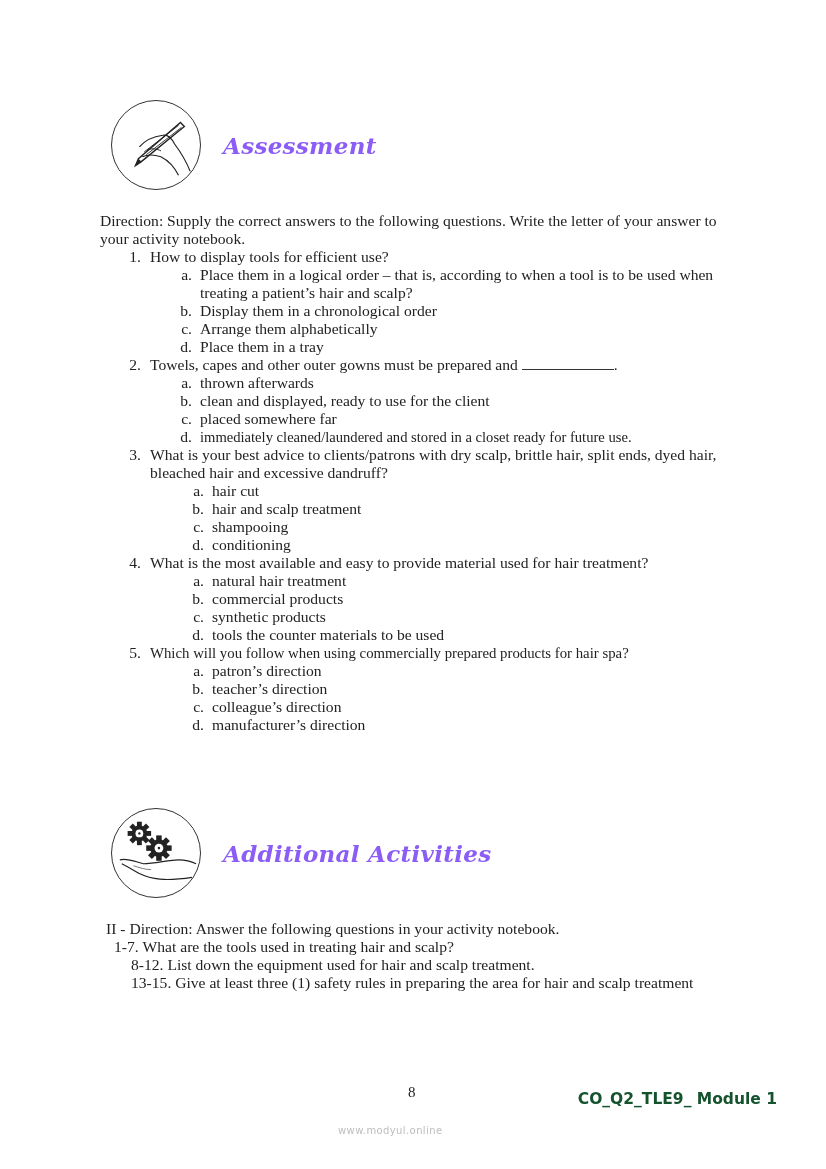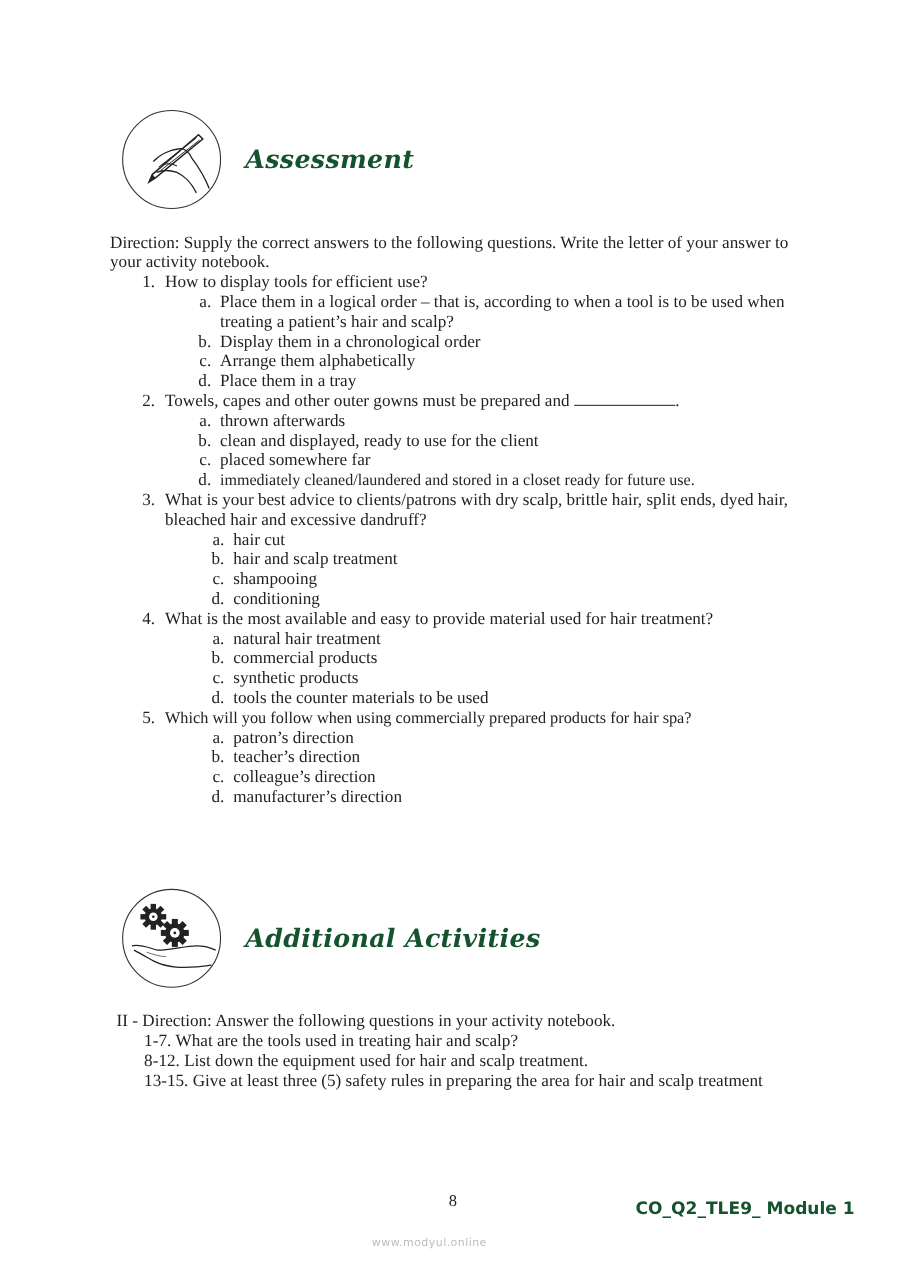--- a/index.html
+++ b/index.html
@@ -5,40 +5,40 @@
   html, body { margin: 0; padding: 0; background: #ffffff; }
   body { width: 826px; height: 1169px; position: relative; overflow: hidden;
          font-family: "DejaVu Serif", "Liberation Serif", serif; color: #1a1a1a; }
   .page { position: absolute; left: 0; top: 0; width: 826px; height: 1169px; }
 
   .section-header { position: absolute; left: 111px; height: 96px; display: flex; align-items: center; }
   .icon-circle { width: 90px; height: 90px; border-radius: 50%; border: 1.5px solid #333;
                  position: relative; box-sizing: border-box; background: #fff; }
   .icon-circle svg { position: absolute; left: 0; top: 0; width: 100%; height: 100%; }
   .section-title { margin-left: 22px; font-family: "DejaVu Serif", serif; font-weight: bold;
-                   font-style: italic; font-size: 23px; color: #14532d; letter-spacing: 0.3px; }
+                   font-style: italic; font-size: 23px; color: #8b5cf6; letter-spacing: 0.3px; }
 
   .text { font-family: "Liberation Serif", "DejaVu Serif", serif; font-size: 15.6px; line-height: 18px;
           color: #222; }
   .direction { position: absolute; left: 100px; top: 212px; width: 630px; }
   .qlist { position: absolute; left: 100px; top: 248px; width: 630px; }
   .q { display: flex; }
   .q .num { width: 50px; text-align: right; padding-right: 9px; box-sizing: border-box; flex-shrink: 0; }
   .q .qtext { flex: 1; }
   .opts { margin-left: 0; }
   .opt { display: flex; }
   .opt .letter { flex-shrink: 0; width: 100px; text-align: right; padding-right: 8px; box-sizing: border-box; }
   .opt.deep .letter { width: 112px; }
   .opt .otext { flex: 1; }
   .blank { display: inline-block; width: 92px; border-bottom: 1px solid #333; height: 12px; vertical-align: baseline; }
 
   .add-direction { position: absolute; left: 106px; top: 920px; width: 620px; }
   .add-item { display: flex; }
   .add-item .range { flex-shrink: 0; }
-  .add-item.i1 { margin-left: 25px; }
+  .add-item.i1 { margin-left: 8px; }
   .add-item.i2 { margin-left: 25px; }
   .add-item.i3 { margin-left: 25px; }
 
   .page-number { position: absolute; left: 408px; top: 1084px; font-family: "Liberation Serif", serif;
                  font-size: 15px; color: #222; }
   .module-code { position: absolute; right: 49px; top: 1090px; font-family: "DejaVu Sans", "Liberation Sans", sans-serif;
                  font-weight: bold; font-size: 15.5px; color: #14532d; }
   .watermark { position: absolute; left: 338px; top: 1125px; font-family: "DejaVu Sans", "Liberation Sans", sans-serif;
                font-size: 10px; color: #bdbdbd; letter-spacing: 0.4px; }
 </style>
@@ -240,20 +240,20 @@
 
   <div class="add-direction text">
     <div>II - Direction: Answer the following questions in your activity notebook.</div>
     <div class="add-item i1">
       <span class="range">1-7.</span>&nbsp;<span>What are the tools used in treating hair and scalp?</span>
     </div>
     <div class="add-item i2">
       <span class="range">8-12.</span>&nbsp;<span>List down the equipment used for hair and scalp treatment.</span>
     </div>
     <div class="add-item i3">
-      <span class="range">13-15.</span>&nbsp;<span style="flex:1; padding-right:20px;">Give at least three (5) safety rules in preparing the area for hair and scalp treatment</span>
+      <span class="range">13-15.</span>&nbsp;<span style="flex:1; padding-right:20px;">Give at least three (1) safety rules in preparing the area for hair and scalp treatment</span>
     </div>
   </div>
 
   <div class="page-number">8</div>
   <div class="module-code">CO_Q2_TLE9_ Module 1</div>
   <div class="watermark">www.modyul.online</div>
 </div>
 
 </body></html>

